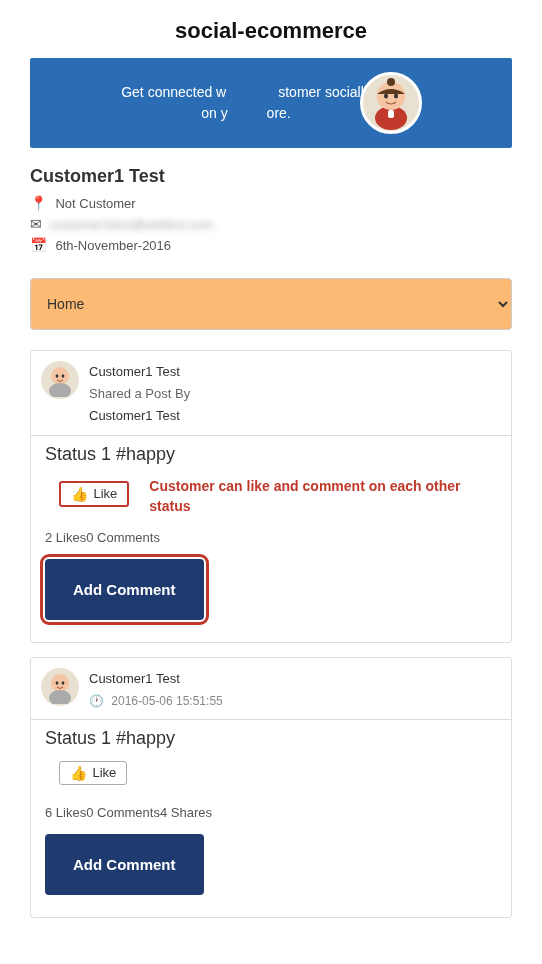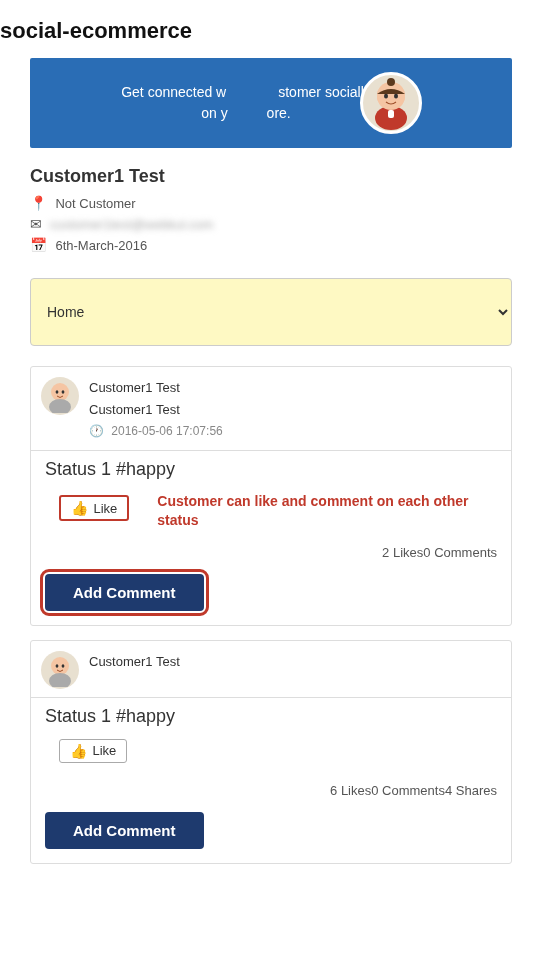--- a/index.html
+++ b/index.html
@@ -4,21 +4,21 @@
   <style>
     * { box-sizing: border-box; margin: 0; padding: 0; }
     body {
       font-family: Arial, sans-serif;
       background: #fff;
       width: 542px;
       min-height: 964px;
       color: #333;
     }
     .page-title {
-      text-align: left;
+      text-align: center;
       font-size: 22px;
       font-weight: bold;
       padding: 18px 0 14px 0;
       color: #111;
     }
     .banner {
       background: #2a6db5;
       margin: 0 30px;
       height: 90px;
       display: flex;
@@ -78,26 +78,26 @@
     .profile-info-blurred {
       color: #aaa;
       filter: blur(3px);
       font-size: 13px;
     }
     .dropdown-section {
       padding: 10px 30px 20px 30px;
     }
     .dropdown-select {
       width: 100%;
-      padding: 24px 12px;
+      padding: 16px 12px;
       border: 1px solid #ccc;
       border-radius: 4px;
       font-size: 14px;
       color: #333;
-      background: #fef9c3;
+      background: #fdba74;
       appearance: auto;
     }
     .feed-section {
       padding: 0 30px;
     }
     .post-card {
       border: 1px solid #ddd;
       border-radius: 3px;
       margin-bottom: 14px;
       padding-bottom: 4px;
@@ -161,42 +161,42 @@
     }
     .like-icon {
       margin-right: 5px;
       font-size: 14px;
     }
     .callout-text {
       color: #c0392b;
       font-size: 14px;
       font-weight: bold;
       line-height: 1.4;
-      margin-left: 28px;
+      margin-left: 20px;
     }
     .like-row {
       display: flex;
       align-items: center;
       padding: 4px 14px 4px 14px;
     }
     .stats-row {
       display: flex;
-      justify-content: flex-end;
+      justify-content: flex-start;
       padding: 6px 14px;
       font-size: 13px;
       color: #555;
     }
     .add-comment-btn {
       display: block;
-      margin: 8px 14px 10px 14px;
+      margin: 8px 14px 18px 14px;
       background: #1e3a6e;
       color: #fff;
       border: none;
       border-radius: 4px;
-      padding: 10px 28px;
+      padding: 22px 28px;
       font-size: 15px;
       font-weight: bold;
       cursor: pointer;
     }
     .add-comment-btn.highlighted {
       outline: 3px solid #c0392b;
       outline-offset: 2px;
     }
     .clock-icon {
       font-size: 12px;
@@ -237,21 +237,21 @@
   <div class="profile-info-row">
     <span class="profile-info-icon">📍</span>
     <span>Not Customer</span>
   </div>
   <div class="profile-info-row">
     <span class="profile-info-icon">✉</span>
     <span class="profile-info-blurred">customer1test@webkul.com</span>
   </div>
   <div class="profile-info-row">
     <span class="profile-info-icon">📅</span>
-    <span>6th-March-2016</span>
+    <span>6th-November-2016</span>
   </div>
 </div>
 
 <div class="dropdown-section">
   <select class="dropdown-select">
     <option>Home</option>
     <option>Profile</option>
     <option>Settings</option>
   </select>
 </div>
@@ -264,25 +264,22 @@
         <svg width="34" height="34" viewBox="0 0 34 34" xmlns="http://www.w3.org/2000/svg">
           <circle cx="17" cy="13" r="9" fill="#f5c5a3"></circle>
           <ellipse cx="17" cy="28" rx="11" ry="8" fill="#aaa"></ellipse>
           <ellipse cx="14" cy="13" rx="1.4" ry="1.7" fill="#333"></ellipse>
           <ellipse cx="20" cy="13" rx="1.4" ry="1.7" fill="#333"></ellipse>
           <path d="M14 17 Q17 20 20 17" stroke="#a0522d" stroke-width="1" fill="none"></path>
         </svg>
       </div>
       <div class="post-meta">
         <div>Customer1 Test</div>
+        <div class="shared-by">Shared a Post By</div>
         <div>Customer1 Test</div>
-        <div class="timestamp">
-          <span class="clock-icon">🕐</span>
-          <span>2016-05-06 17:07:56</span>
-        </div>
       </div>
     </div>
     <hr class="post-divider">
     <div class="post-body">
       <div class="post-status-text">Status 1 #happy</div>
       <div class="like-row">
         <button class="like-btn highlighted">
           <span class="like-icon">👍</span>
           <span>Like</span>
         </button>
@@ -302,20 +299,24 @@
         <svg width="34" height="34" viewBox="0 0 34 34" xmlns="http://www.w3.org/2000/svg">
           <circle cx="17" cy="13" r="9" fill="#f5c5a3"></circle>
           <ellipse cx="17" cy="28" rx="11" ry="8" fill="#aaa"></ellipse>
           <ellipse cx="14" cy="13" rx="1.4" ry="1.7" fill="#333"></ellipse>
           <ellipse cx="20" cy="13" rx="1.4" ry="1.7" fill="#333"></ellipse>
           <path d="M14 17 Q17 20 20 17" stroke="#a0522d" stroke-width="1" fill="none"></path>
         </svg>
       </div>
       <div class="post-meta">
         <div>Customer1 Test</div>
+        <div class="timestamp">
+          <span class="clock-icon">🕐</span>
+          <span>2016-05-06 15:51:55</span>
+        </div>
       </div>
     </div>
     <hr class="post-divider">
     <div class="post-body">
       <div class="post-status-text">Status 1 #happy</div>
       <div class="like-row">
         <button class="like-btn">
           <span class="like-icon">👍</span>
           <span>Like</span>
         </button>

